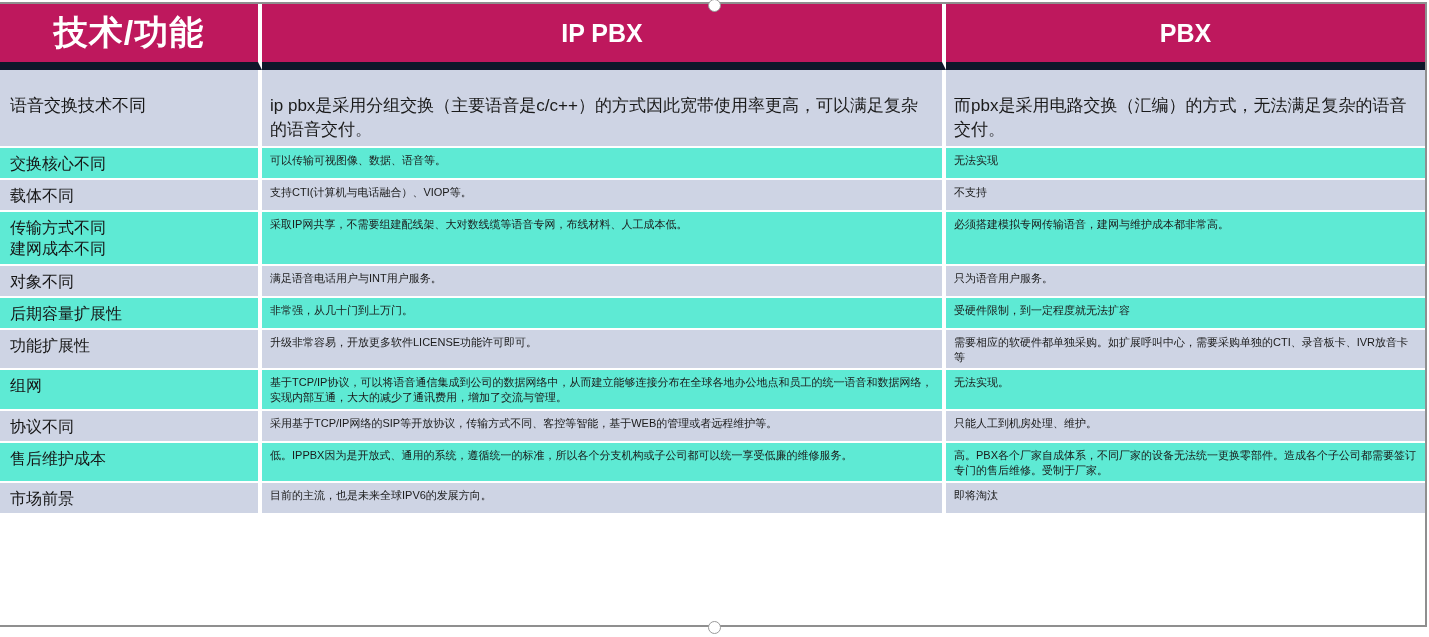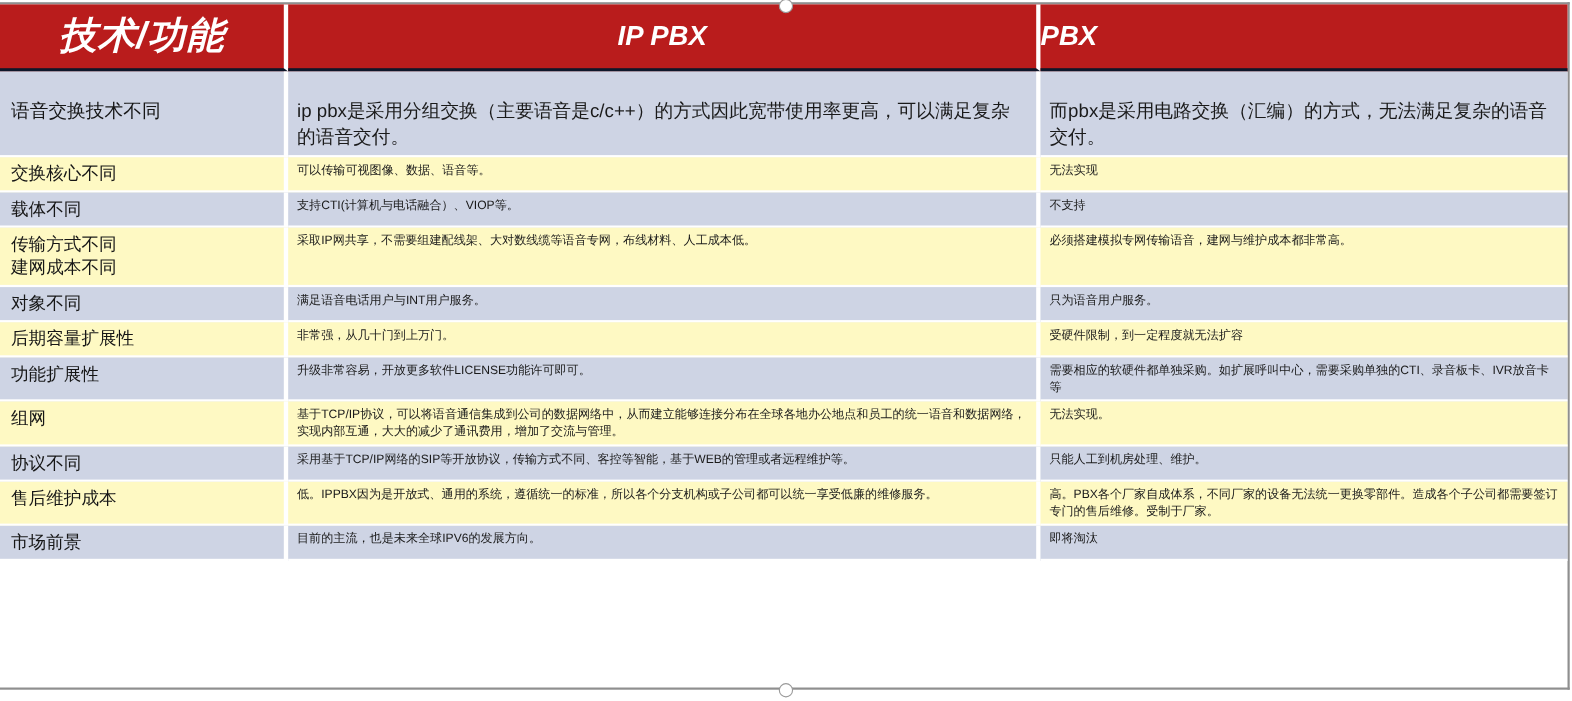--- a/index.html
+++ b/index.html
@@ -44,62 +44,61 @@
     margin: 0;
     padding: 0;
   }
 
   table.cmp-table col.c1 { width: 262px; }
   table.cmp-table col.c2 { width: 684px; }
   table.cmp-table col.c3 { width: 479px; }
 
   
   thead th {
-    background: #b91c1c;
+    background: #be185d;
     color: #ffffff;
     font-weight: bold;
     border-right: 4px solid #ffffff;
-    border-bottom: 3px solid #0f172a;
+    border-bottom: 8px solid #0f172a;
     padding: 0;
     height: 58px;
     vertical-align: middle;
-    font-style: italic;
   }
   thead th.h-first {
     font-size: 34px;
     text-align: center;
     letter-spacing: 1px;
     border-right: 4px solid #ffffff;
   }
   thead th.h-mid {
     font-size: 25px;
     text-align: center;
     border-right: 4px solid #ffffff;
   }
   thead th.h-last {
     font-size: 25px;
-    text-align: left;
+    text-align: center;
     border-right: none;
   }
 
   tbody td {
     vertical-align: top;
     padding: 5px 8px 4px 8px;
     font-size: 11px;
     line-height: 1.33;
     color: #1a1a1a;
     border-right: 4px solid #ffffff;
     border-bottom: 2px solid #ffffff;
     word-break: break-all;
     overflow: hidden;
   }
   tbody td.last-col { border-right: none; }
 
   tr.band-a td { background: #ced4e4; }
-  tr.band-b td { background: #fef9c3; }
+  tr.band-b td { background: #5eead4; }
 
   
   tr.row-0 td { font-size: 17px; padding-top: 24px; line-height: 1.4; }
   tr.row-0 td.col-label { font-size: 17px; }
 
   td.col-label {
     font-size: 16px;
     padding-left: 10px;
     color: #161616;
   }

